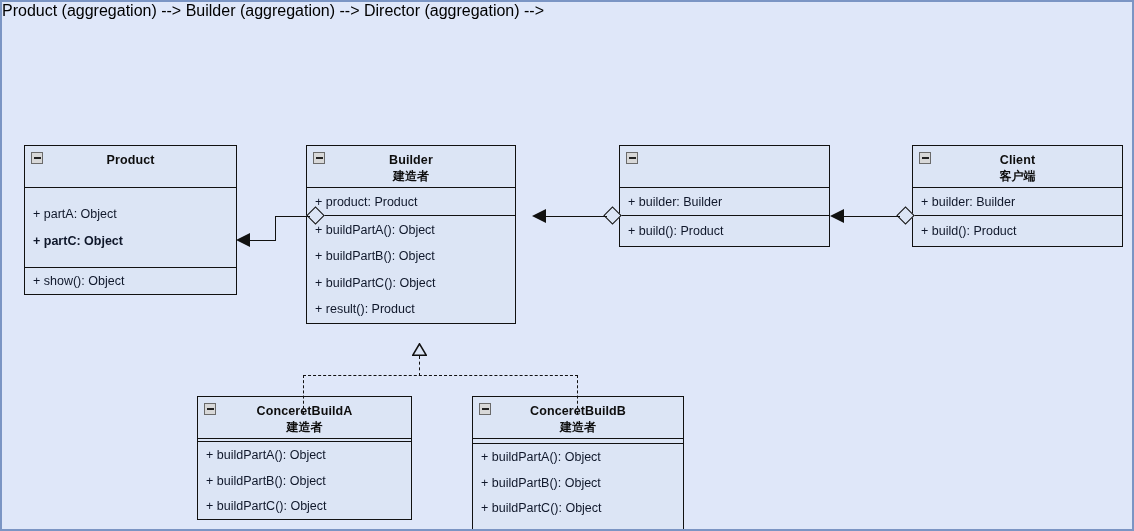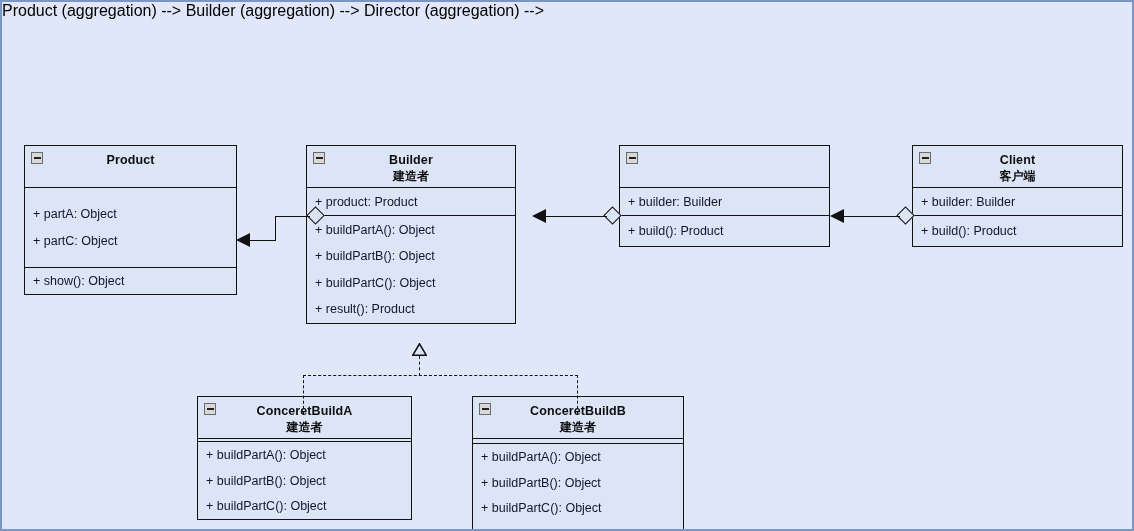--- a/index.html
+++ b/index.html
@@ -116,21 +116,21 @@
   
   <div class="uml-class" style="left:22px; top:143px; width:213px; height:150px;">
     <div class="uml-header" style="height:42px;">
       <span class="collapse-box">
           <i></i>
         </span>
       <span class="uml-title">Product</span>
     </div>
     <div class="uml-section" style="height:79px;">
       <div class="uml-row" style="height:26.3px;">+ partA: Object</div>
-      <div class="uml-row" style="height:26.3px;">+ partC: Object</div>
+      <div class="uml-row" style="height:26.3px;font-weight:bold;">+ partC: Object</div>
     </div>
     <div class="uml-section" style="height:27px;text-align:right;">
       <div class="uml-row" style="height:27px;">+ show(): Object</div>
     </div>
   </div>
 
   
   <div class="uml-class" style="left:304px; top:143px; width:210px; height:179px;">
     <div class="uml-header" style="height:42px;">
       <span class="collapse-box">

